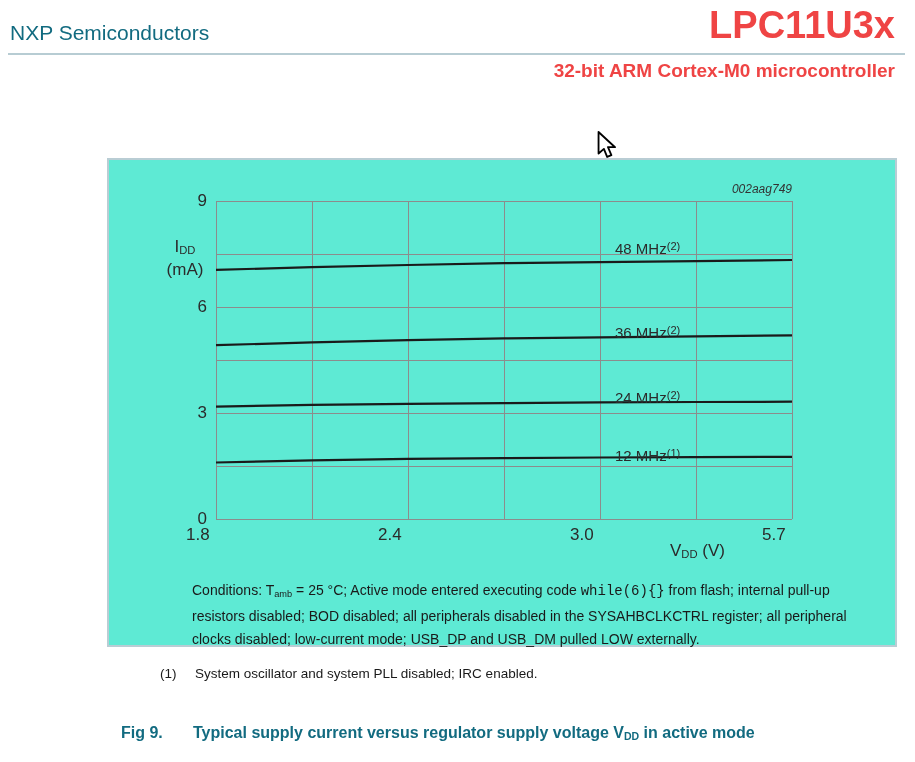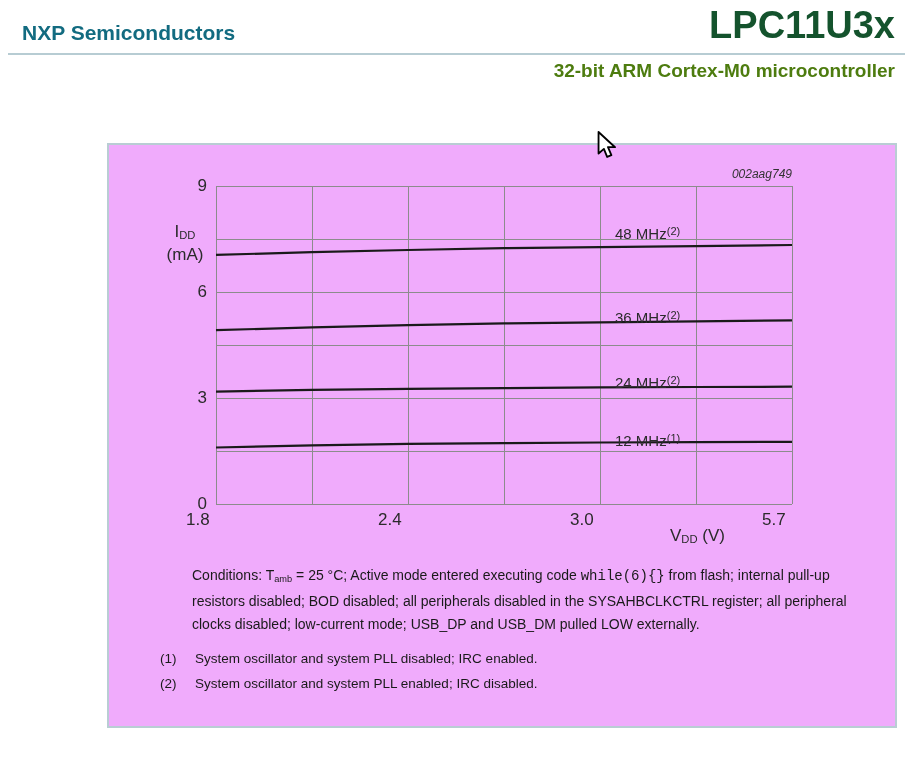--- a/index.html
+++ b/index.html
@@ -1,28 +1,28 @@
 <!DOCTYPE html>
 <html><head>
 <meta charset="utf-8">
 <style>
   html,body { margin:0; padding:0; background:#fff; }
   body {
     width:915px; height:762px; position:relative; overflow:hidden;
     font-family:"Liberation Sans", sans-serif;
     -webkit-font-smoothing:antialiased;
   }
-  .brand    { position:absolute; left:22px; top:21px; font-size:21px; font-weight:bold; color:#126b80; }
-  .product  { position:absolute; right:20px; top:4px; font-size:38px; font-weight:bold; color:#14532d; }
+  .brand    { position:absolute; left:10px; top:21px; font-size:21px; font-weight:normal; color:#126b80; }
+  .product  { position:absolute; right:20px; top:4px; font-size:38px; font-weight:bold; color:#ef4444; }
   .header-rule { position:absolute; left:8px; right:10px; top:53px; height:2px; background:#b7ccd3; }
-  .subtitle { position:absolute; right:20px; top:60px; font-size:19px; font-weight:bold; color:#4d7c0f; }
+  .subtitle { position:absolute; right:20px; top:60px; font-size:19px; font-weight:bold; color:#ef4444; }
 
   .figure {
-    position:absolute; left:107px; top:143px; width:790px; height:585px;
-    border:2px solid #b9cdd4; box-sizing:border-box; background:#f0abfc;
+    position:absolute; left:107px; top:158px; width:790px; height:489px;
+    border:2px solid #b9cdd4; box-sizing:border-box; background:#5eead4;
   }
   .watermark {
     position:absolute; left:533px; top:22px; width:150px; text-align:right;
     font-style:italic; font-size:12px; color:#333;
   }
   .plot-svg { position:absolute; left:107px; top:41px; width:576px; height:318px; overflow:visible; }
 
   .ytick {
     position:absolute; left:58px; width:40px; text-align:right;
     font-size:17px; color:#2b2b2b; line-height:20px;
@@ -117,22 +117,22 @@
     <div class="x-axis-label"><span>V</span><sub>DD</sub><span> (V)</span></div>
 
     <div class="clabel cl0"><span>48 MHz</span><sup>(2)</sup></div>
     <div class="clabel cl1"><span>36 MHz</span><sup>(2)</sup></div>
     <div class="clabel cl2"><span>24 MHz</span><sup>(2)</sup></div>
     <div class="clabel cl3"><span>12 MHz</span><sup>(1)</sup></div>
 
     <div class="conditions"><span>Conditions: T</span><sub>amb</sub><span> = 25 °C; Active mode entered executing code </span><span class="mono">while(6){}</span><span> from flash; internal pull-up resistors disabled; BOD disabled; all peripherals disabled in the SYSAHBCLKCTRL register; all peripheral clocks disabled; low-current mode; USB_DP and USB_DM pulled LOW externally.</span></div>
 
     <div class="footnote fn1"><span class="fn-marker">(1)</span><span>System oscillator and system PLL disabled; IRC enabled.</span></div>
-    <div class="footnote fn2"><span class="fn-marker">(2)</span><span>System oscillator and system PLL enabled; IRC disabled.</span></div>
 
+    <div class="caption"><span class="fig-label">Fig 9.</span><span><span>Typical supply current versus regulator supply voltage V</span><sub>DD</sub><span> in active mode</span></span></div>
 
   </div>
 
   <svg class="cursor" viewBox="0 0 14 22">
     <path d="M1,0.7 L1,16 L4.8,12.7 L7.1,18.4 L10.1,17.1 L7.7,11.5 L12.7,11.5 Z" fill="#ffffff" stroke="#000000" stroke-width="1.3" stroke-linejoin="round"></path>
   </svg>
 
 </div>
 
 </body></html>

